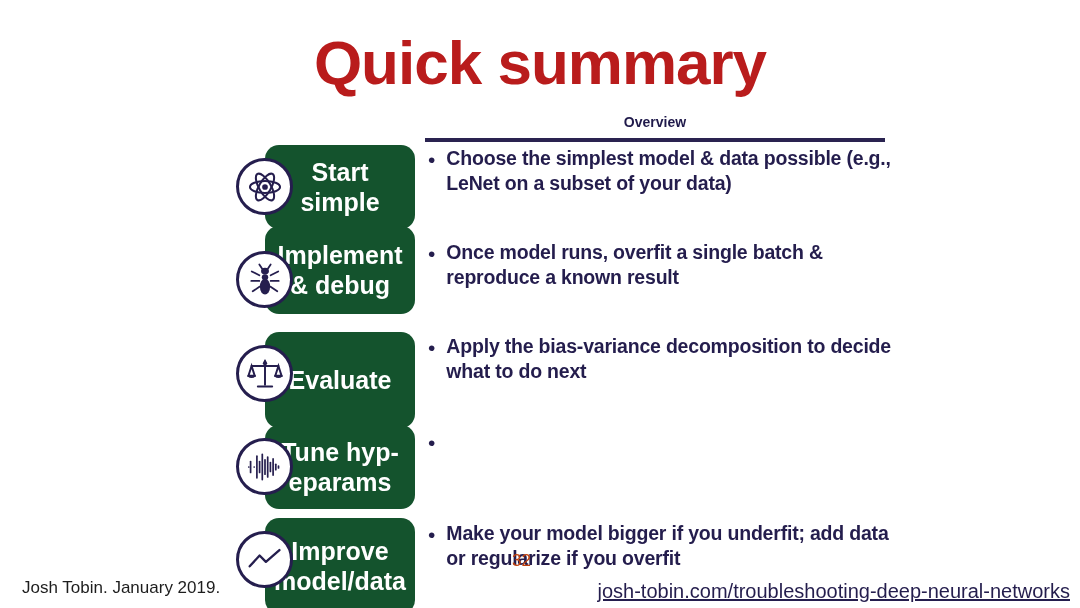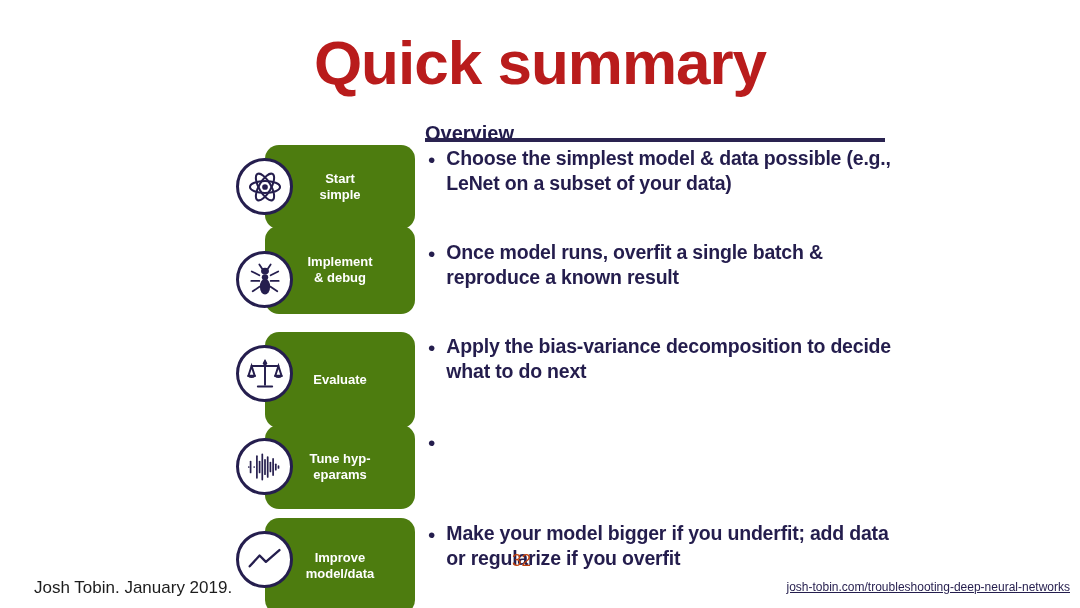--- a/index.html
+++ b/index.html
@@ -29,25 +29,24 @@
     color: #b91c1c;
     line-height: 1.05;
   }
 
   
   .overview-head {
     position: absolute;
     left: 425px;
     top: 114px;
     width: 460px;
-    text-align: left;
-    font-size: 20px;
+    text-align: center;
+    font-size: 14px;
     font-weight: 700;
     color: #201a4b;
-    margin-top: 8px;
   }
   .overview-rule {
     position: absolute;
     left: 425px;
     top: 138px;
     width: 460px;
     height: 4px;
     background: #2a2350;
   }
 
@@ -63,23 +62,23 @@
     position: absolute;
     left: 0;
     width: 1080px;
   }
 
   .step-box {
     position: absolute;
     left: 265px;
     width: 150px;
     border-radius: 14px;
-    background: #4d7c0f;
+    background: #14532d;
     color: #ffffff;
-    font-size: 13px;
+    font-size: 25px;
     font-weight: 700;
     line-height: 1.22;
     display: flex;
     align-items: center;
     justify-content: center;
     text-align: center;
     padding: 0 6px;
     box-sizing: border-box;
   }
   .step-label {
@@ -122,38 +121,38 @@
     font-size: 19.5px;
     font-weight: 700;
     line-height: 1.28;
     color: #241d4d;
     letter-spacing: -0.2px;
   }
 
   
   .footer-author {
     position: absolute;
-    left: 34px;
+    left: 22px;
     top: 578px;
     font-size: 17px;
     font-weight: 400;
     color: #1d1d1d;
   }
   .footer-page {
     position: absolute;
     left: 512px;
     top: 551px;
     font-size: 17px;
     color: #c2410c;
   }
   .footer-link {
     position: absolute;
     right: 10px;
     top: 580px;
-    font-size: 12px;
+    font-size: 20px;
     color: #241d4d;
     text-decoration: underline;
   }
 </style>
 </head>
 <body>
 
 <div class="slide-title">Quick summary</div>
 
 <div class="overview-head">Overview</div>

